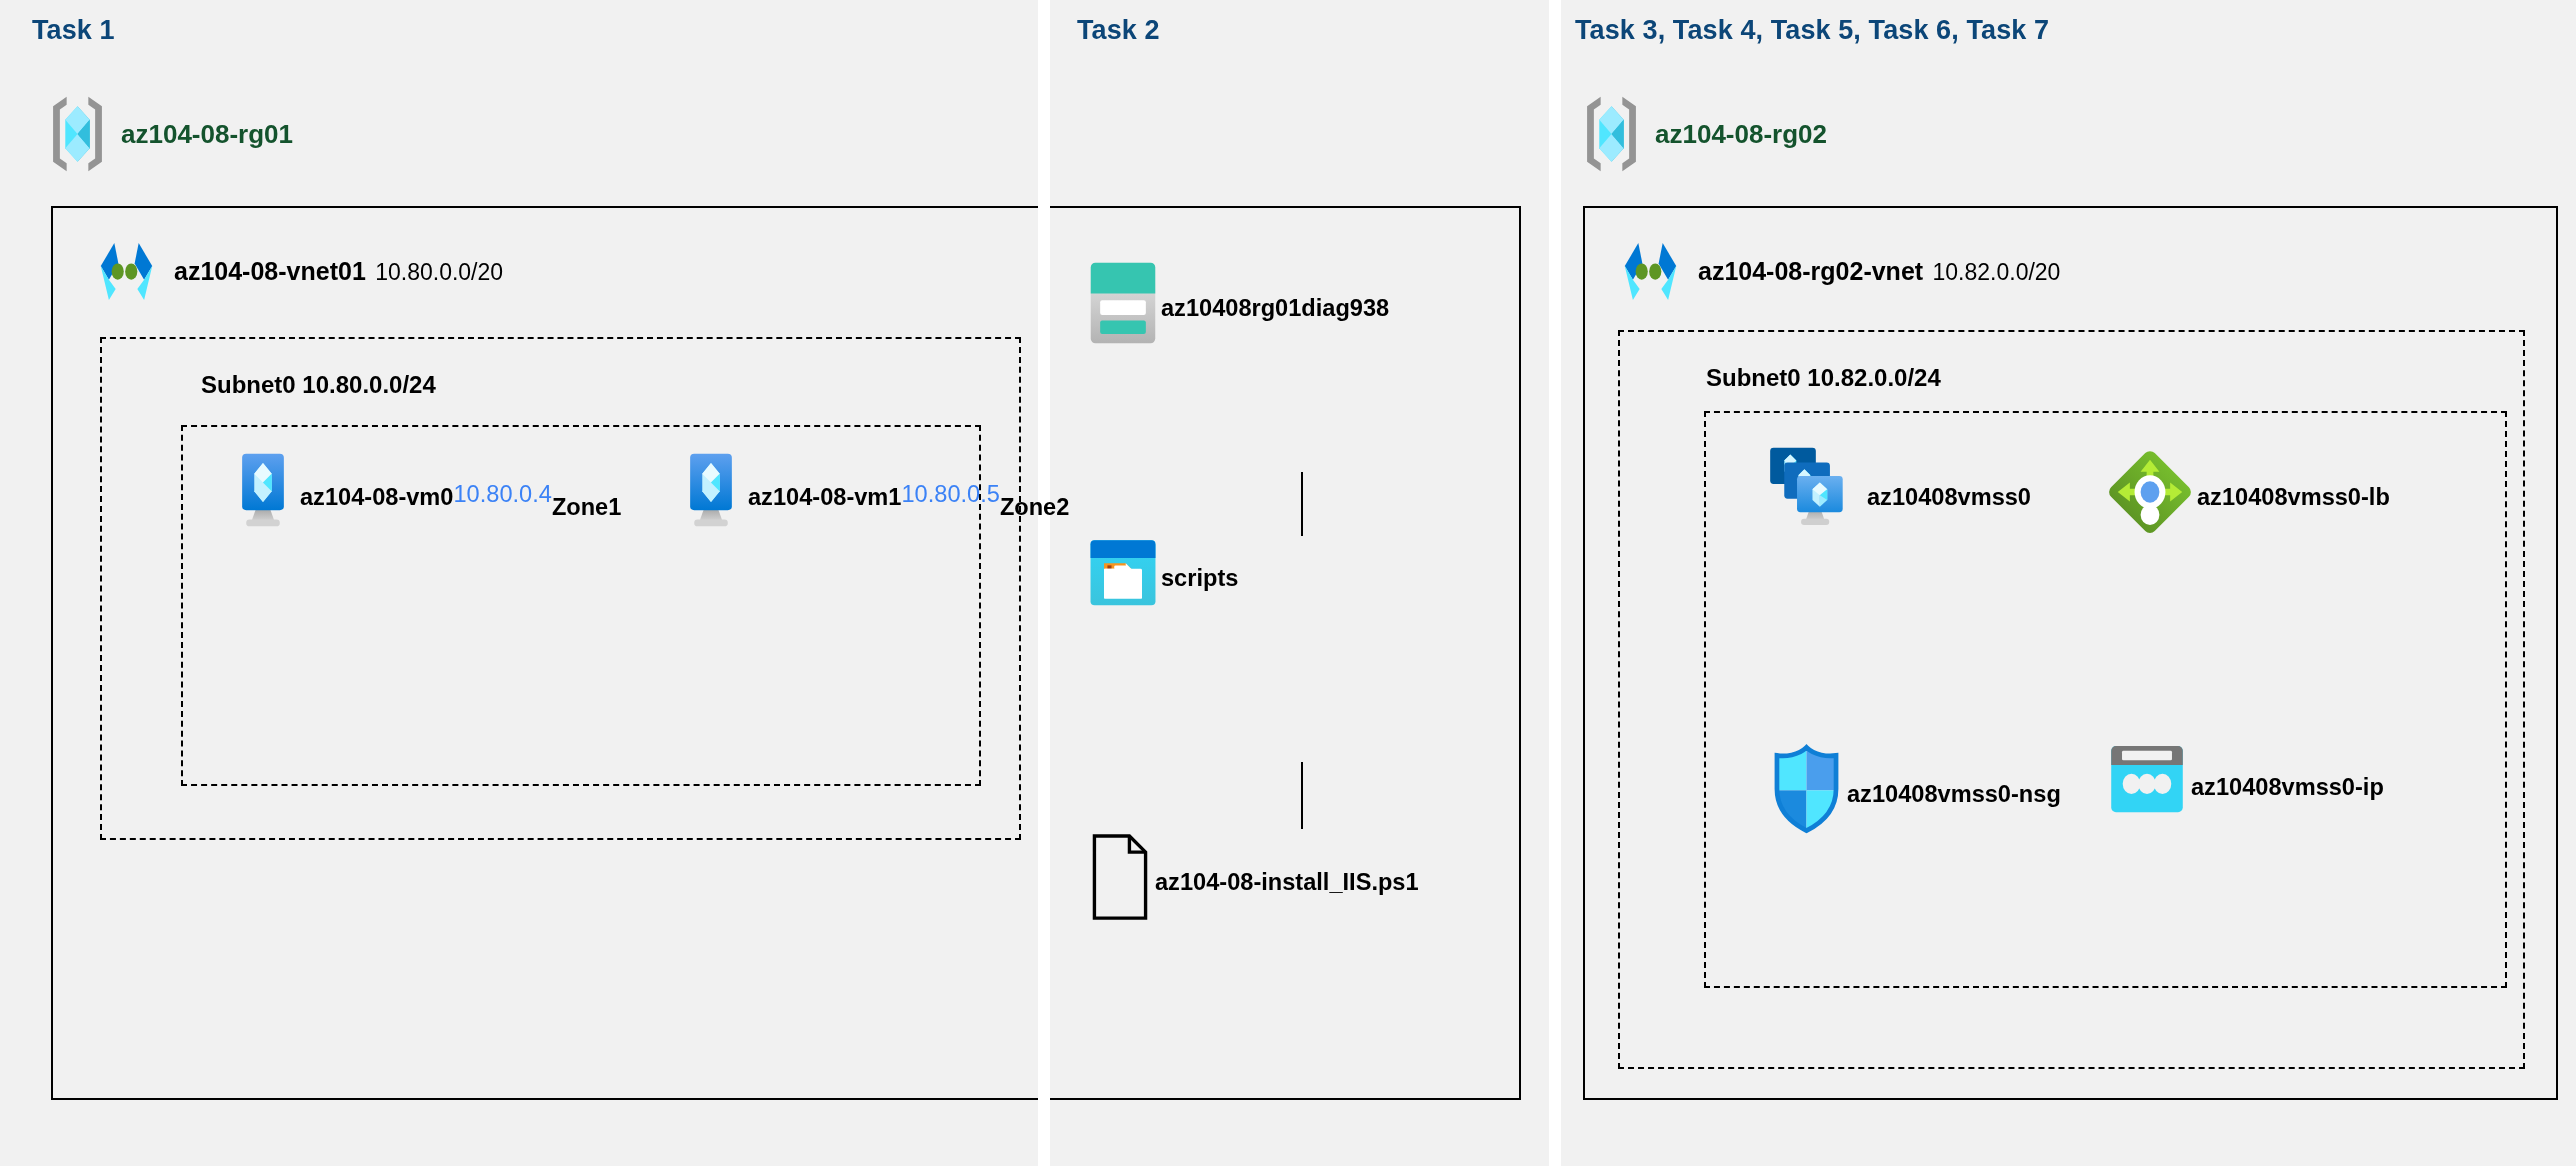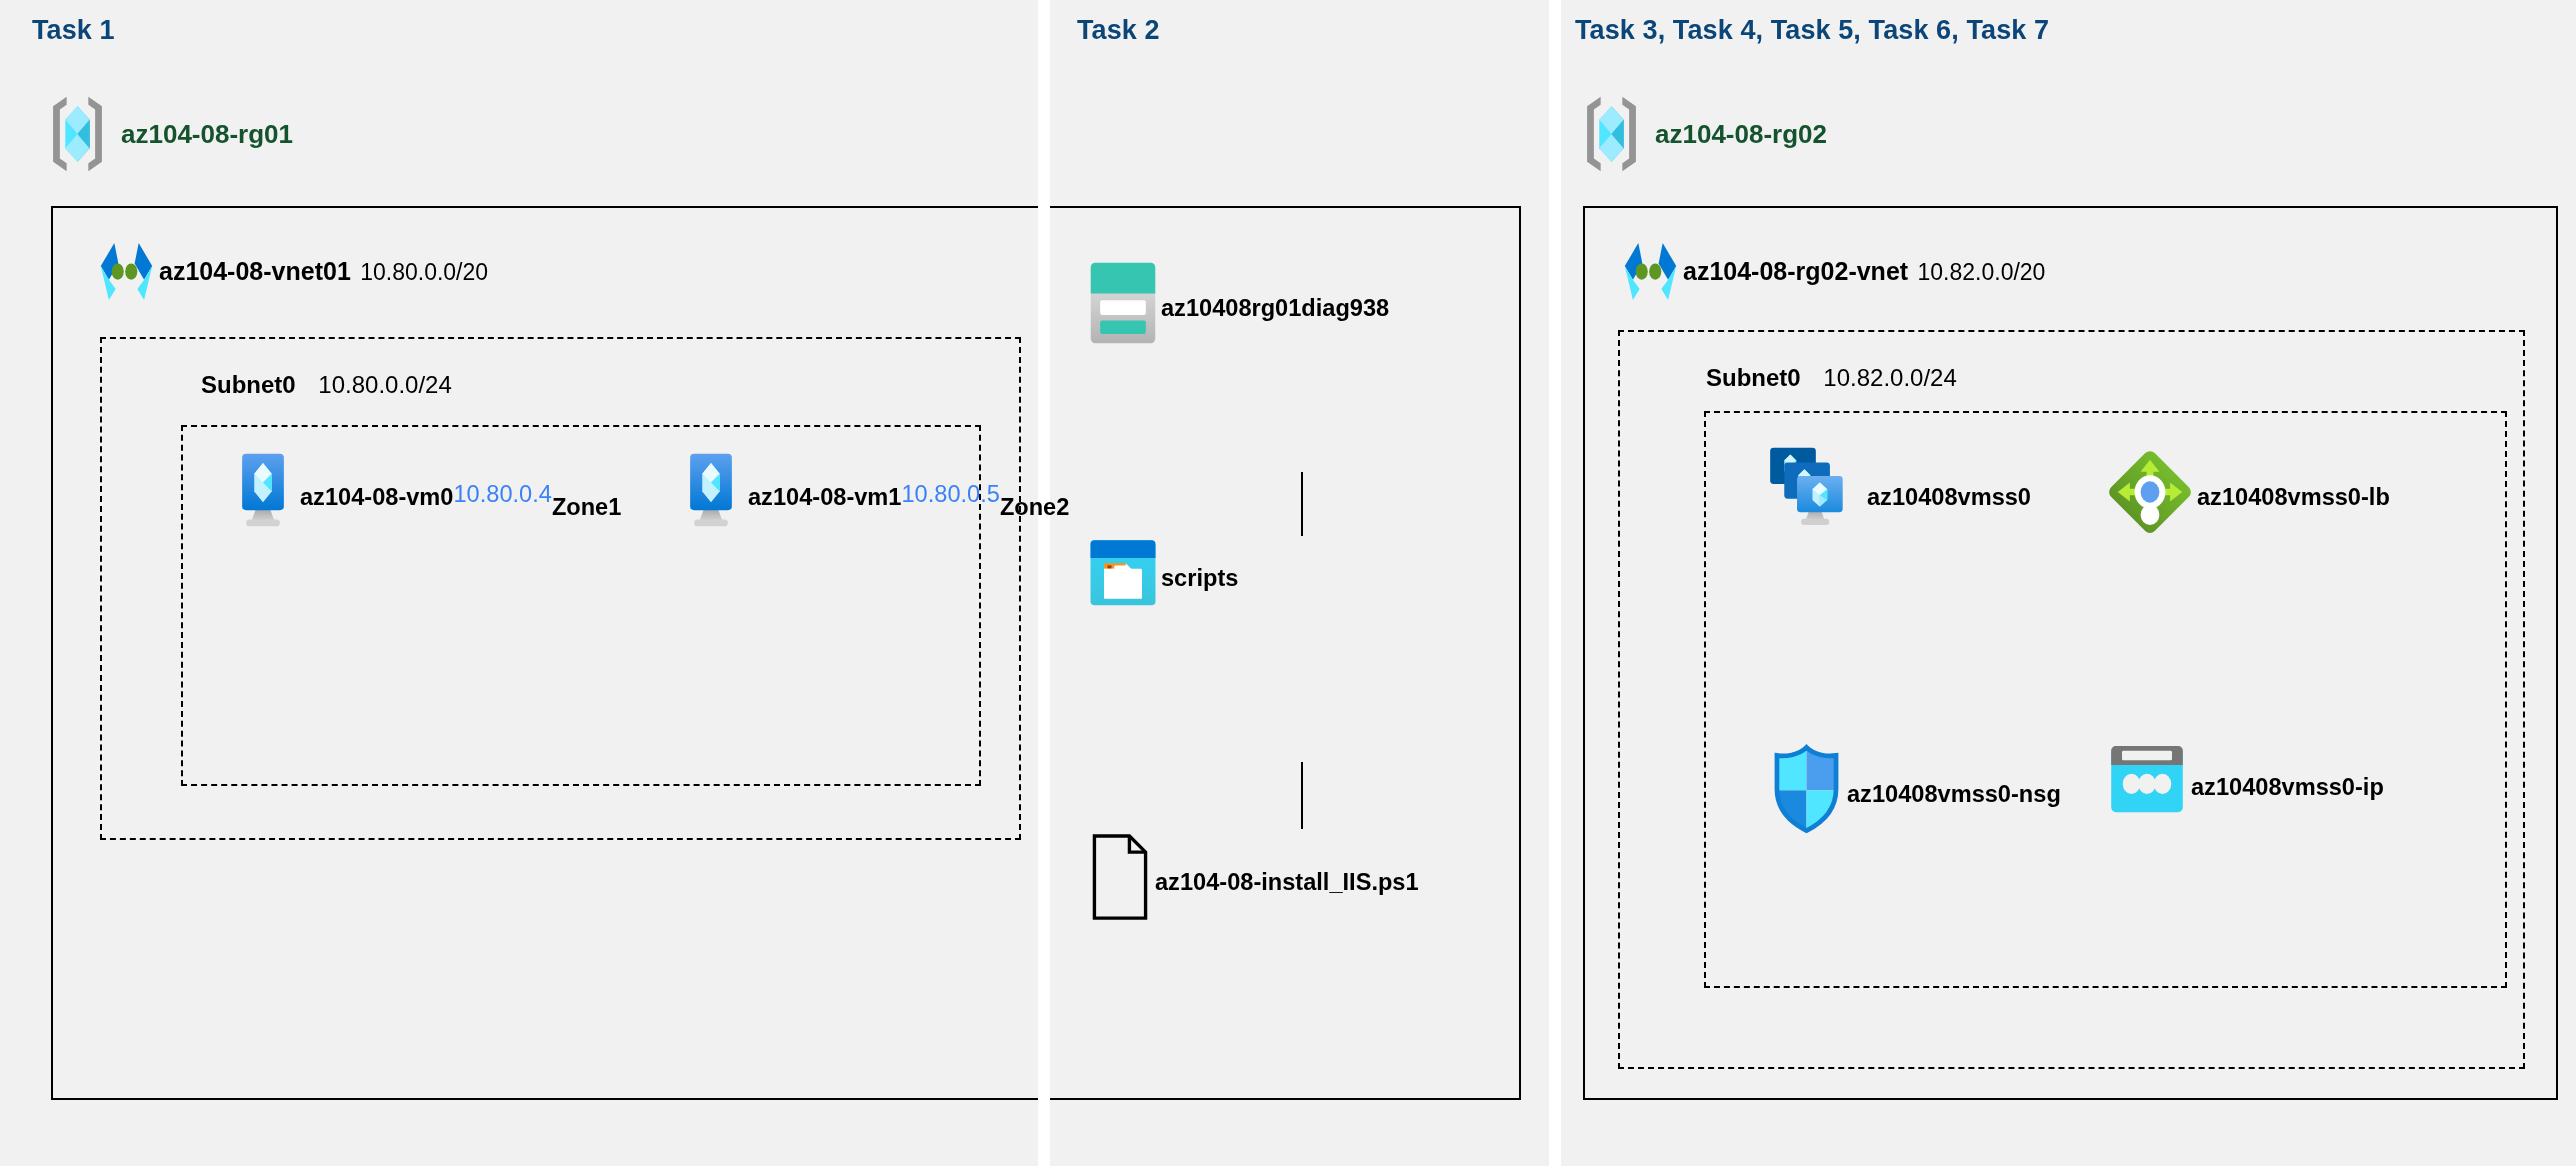--- a/index.html
+++ b/index.html
@@ -29,35 +29,35 @@
 
   
   .vnet-box{position:absolute;border:2px solid #000;background:transparent;}
   #vnet01-box{left:51px;top:206px;width:1466px;height:890px;}
   #vnet02-box{left:1583px;top:206px;width:971px;height:890px;}
   
   .gap-mask{position:absolute;background:#ffffff;}
   #gap-mask-1{left:1038px;top:0;width:12px;height:1166px;}
   #gap-mask-2{left:1549px;top:0;width:12px;height:1166px;}
 
-  .vnet-head{position:absolute;display:flex;align-items:center;}
+  .vnet-head{position:absolute;display:flex;align-items:center;gap:15px;}
   #vnet01-head{left:94px;top:239px;}
   #vnet02-head{left:1618px;top:239px;}
   .vnet-name{font-size:25px;font-weight:bold;color:#000;white-space:nowrap;}
   .cidr{font-size:23px;font-weight:normal;color:#000;white-space:nowrap;margin-left:9.4px;}
 
   
   .subnet-box{position:absolute;border:2px dashed #000;}
   #subnet01-box{left:100px;top:337px;width:917px;height:499px;}
   #subnet02-box{left:1618px;top:330px;width:903px;height:735px;}
   .subnet-head{position:absolute;font-size:24px;color:#000;white-space:nowrap;}
   #subnet01-head{left:201px;top:371px;}
   #subnet02-head{left:1706px;top:364px;}
   .subnet-head b{font-weight:bold;}
-  .subnet-head span{font-weight:normal;margin-left:16px;}
+  .subnet-head span{font-weight:bold;margin-left:0;}
 
   
   .inner-dashed{position:absolute;border:2px dashed #000;}
   #vmzone-box{left:181px;top:425px;width:796px;height:357px;}
   #vmss-inner-box{left:1704px;top:411px;width:799px;height:573px;}
 
   
   .node{position:absolute;display:flex;align-items:center;}
   .node .lbl{font-size:23.6px;font-weight:bold;color:#000;white-space:nowrap;text-align:center;margin-top:10.8px;}
   .node .sub{font-size:23.6px;font-weight:normal;color:#3b82f6;white-space:nowrap;text-align:center;margin-top:5.4px;}

